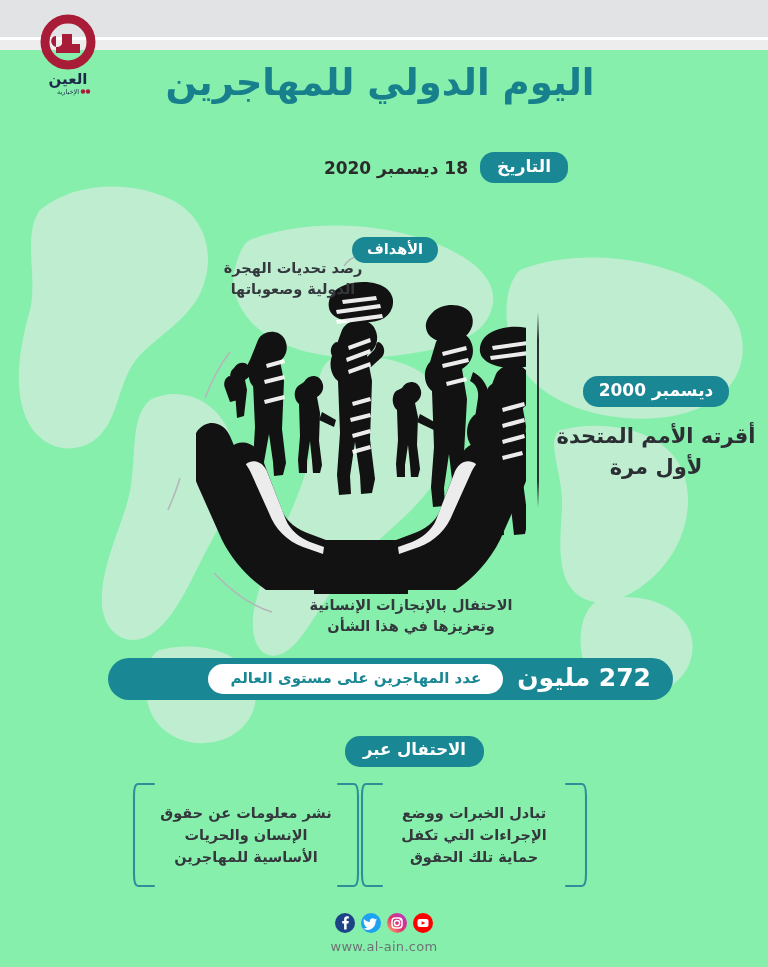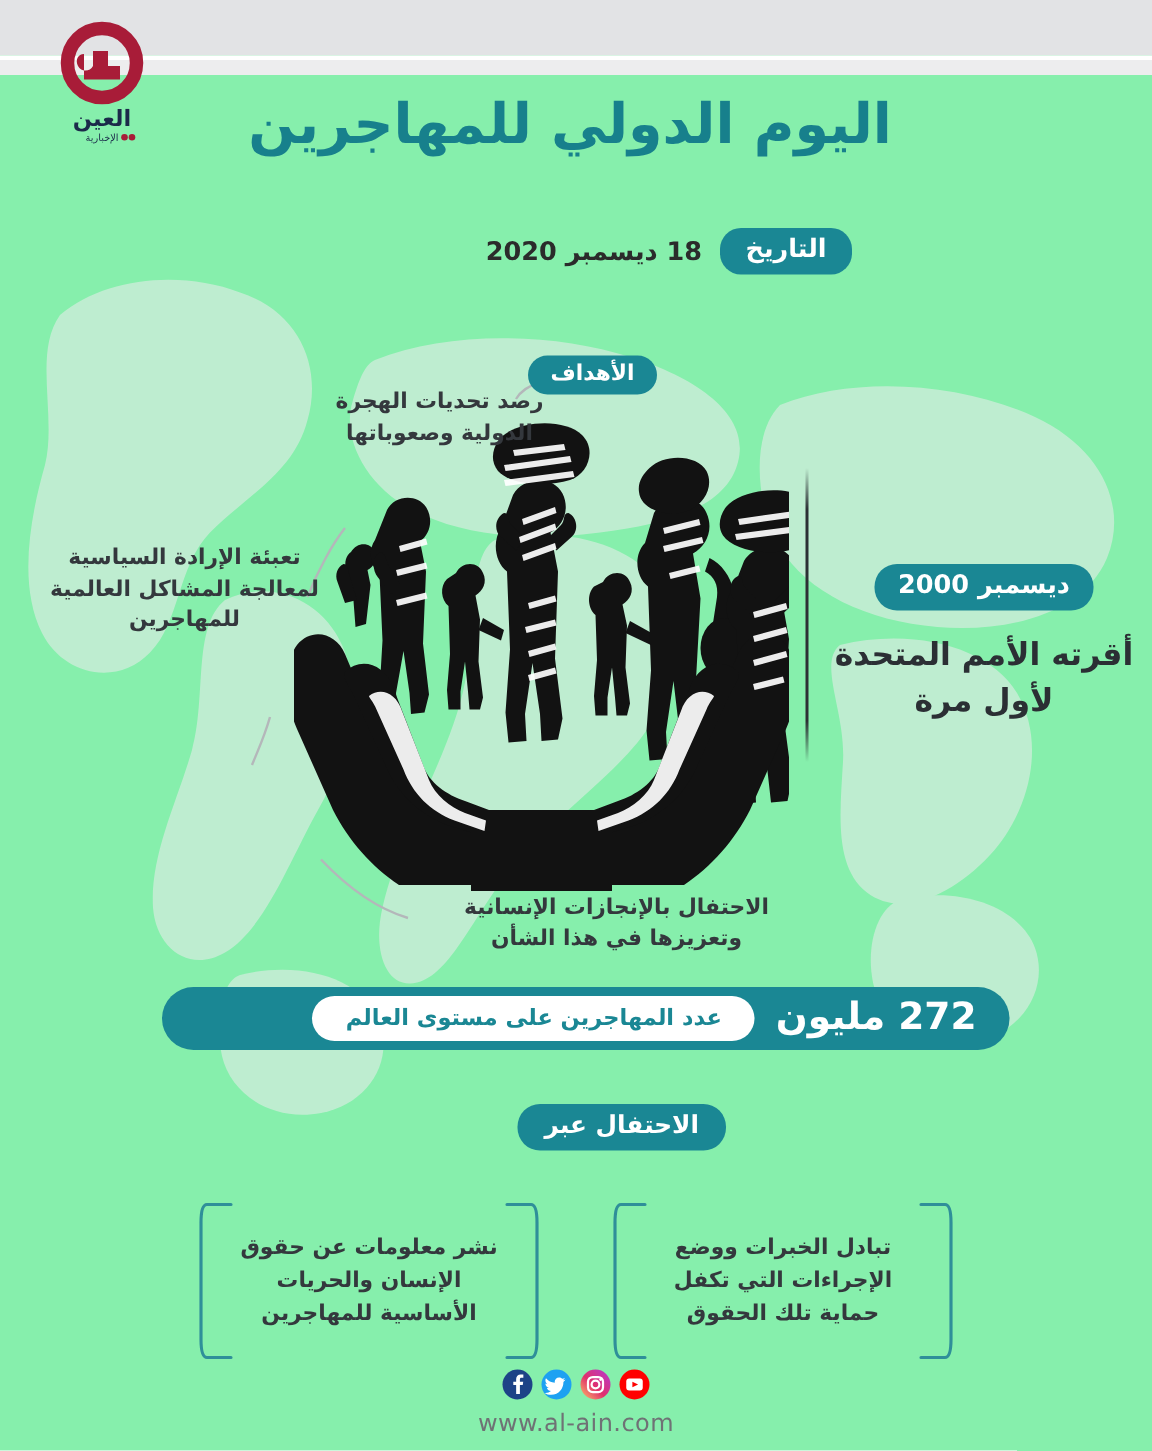--- a/index.html
+++ b/index.html
@@ -137,22 +137,22 @@
     margin-right:4px;
   }
 
   
   .celebrate-badge {
     position:absolute; right:284px; top:736px; z-index:5;
   }
   .celebrate-badge .badge { font-size:16.5px; padding:4px 18px 6px 18px; border-radius:15px; }
 
   .bracket-boxes {
-    position:absolute; left:132px; top:799px; width:504px; height:110px;
-    display:flex; flex-direction:row-reverse; justify-content:space-between;
+    position:absolute; left:132px; top:780px; width:504px; height:110px;
+    display:flex; flex-direction:row-reverse; justify-content:flex-start;
     z-index:4;
   }
   .bracket-box {
     position:relative; width:228px; height:110px;
     display:flex; align-items:center; justify-content:center;
   }
   .bracket-svg { position:absolute; left:0; top:0; width:228px; height:110px; }
   .bracket-text {
     position:relative;
     font-size:14.5px; font-weight:bold; color:#34383d;
@@ -160,21 +160,21 @@
     width:182px; z-index:2;
   }
 
   
   .footer {
     position:absolute; left:0; top:912px; width:768px;
     display:flex; flex-direction:column; align-items:center; gap:5px;
     z-index:5;
   }
   .social-row { display:flex; flex-direction:row; gap:4px; align-items:center; }
-  .site-url { font-size:16px; color:#6f7275; letter-spacing:0.3px; direction:ltr; }
+  .site-url { font-size:13px; color:#6f7275; letter-spacing:0.3px; direction:ltr; }
 </style>
 </head>
 <body>
 
 <div id="page">
 
   <div class="top-band"></div>
   <div class="top-band-line"></div>
   <div class="top-band-band2"></div>
 
@@ -215,21 +215,20 @@
     <path d="M230,352 C222,362 212,380 205,398" fill="none" stroke="#b4b7ba" stroke-width="1.6"></path>
     <path d="M180,478 C176,492 172,500 168,510" fill="none" stroke="#b4b7ba" stroke-width="1.6"></path>
     <path d="M214,573 C232,592 252,606 272,612" fill="none" stroke="#b4b7ba" stroke-width="1.6"></path>
   </svg>
 
   <div class="goals-badge">
     <span class="badge">الأهداف</span>
   </div>
 
   <div class="objective" id="obj-1">رصد تحديات الهجرة الدولية وصعوباتها</div>
-  <div class="objective" id="obj-2">تعبئة الإرادة السياسية لمعالجة المشاكل العالمية للمهاجرين</div>
   <div class="objective" id="obj-4">الاحتفال بالإنجازات الإنسانية وتعزيزها في هذا الشأن</div>
 
   <svg class="illustration" viewBox="0 0 330 325">
     <g fill="#121212">
 
       <path d="M38,96 c4,-7 13,-7 16,0 c2,5 -1,10 -5,12 l2,10 l-3,26 l-7,2 l-2,-26 l-4,-12 c-2,-5 0,-10 3,-12 Z"></path>
       <path d="M33,104 c-4,2 -6,7 -4,12 l5,14 l8,-2 l-5,-16 c-1,-5 -1,-8 -4,-8 Z"></path>
 
       <path d="M62,68 c5,-10 20,-11 26,-2 c5,8 3,18 -4,23 l4,20 l-2,48 l4,34 l-3,12 l-9,1 l-1,-14 l-4,-28 l-5,28 l1,16 l-10,1 l-2,-18 l2,-34 l-2,-44 c-6,-5 -8,-16 -3,-23 Z"></path>
       <path d="M57,96 c-5,4 -5,12 -1,17 l9,11 l6,-6 l-8,-13 c-2,-4 -2,-9 -6,-9 Z"></path>

